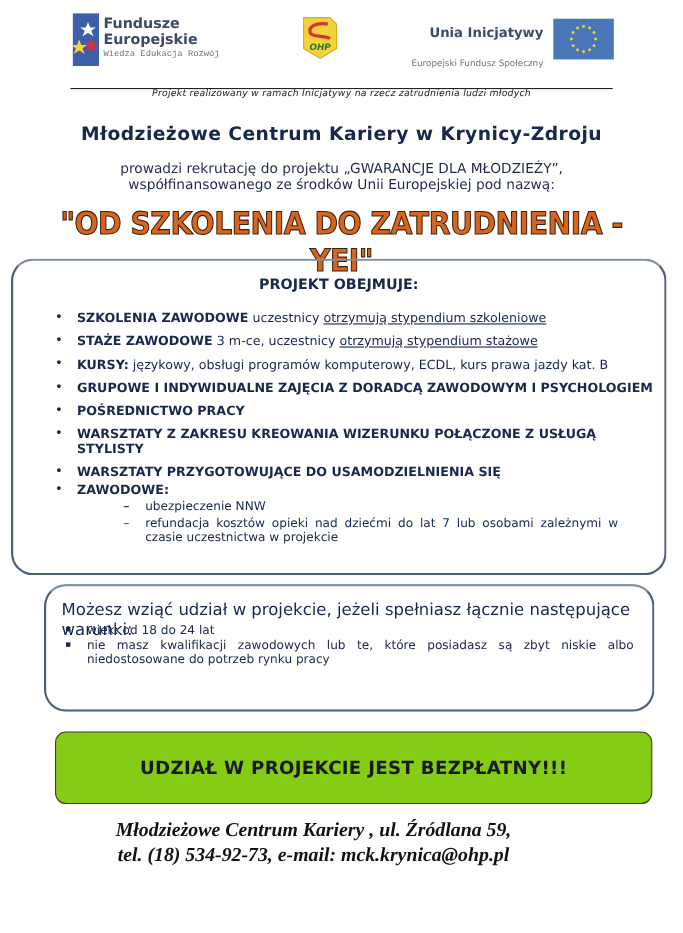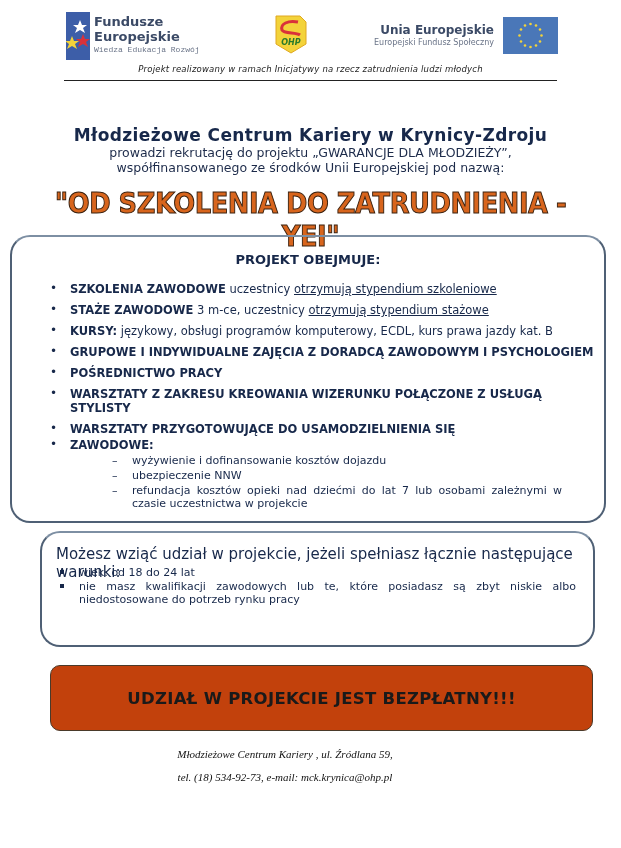--- a/index.html
+++ b/index.html
@@ -8,30 +8,30 @@
       font-family: "DejaVu Sans", sans-serif; color: #1d2b4a;
     }
     .header { position: absolute; left: 0; top: 0; width: 621px; height: 85px; }
     .fe-logo { position: absolute; left: 66px; top: 12px; width: 150px; height: 48px; }
     .fe-text { position: absolute; left: 28px; top: 2px; }
     .fe-t1 { font-size: 13px; color: #3b4a66; line-height: 15px; font-weight: bold; }
     .fe-t2 { font-size: 8px; color: #6a7488; line-height: 10px; margin-top: 1px; font-family: Liberation Mono, monospace; }
     .ohp-logo { position: absolute; left: 270px; top: 14px; width: 42px; height: 40px; }
     .ue-text { position: absolute; right: 127px; top: 23px; text-align: right; }
     .ue-t1 { font-size: 12px; color: #3b4a66; font-weight: bold; }
-    .ue-t2 { font-size: 8px; color: #6a7488; margin-top: 1px; }
+    .ue-t2 { font-size: 8px; color: #6a7488; margin-top: 16px; }
     .eu-flag { position: absolute; left: 503px; top: 17px; width: 55px; height: 37px; background: #4a77b8; }
     .tagline {
-      position: absolute; left: 0; width: 621px; top: 64px; text-align: center;
+      position: absolute; left: 0; width: 621px; top: 80px; text-align: center;
       font-size: 8.5px; font-style: italic; color: #222; letter-spacing: 0.2px;
     }
     .hr { position: absolute; left: 64px; width: 493px; top: 80px; height: 1px; background: #222; }
 
     .org-title {
-      position: absolute; left: 0; width: 621px; top: 125px; text-align: center;
+      position: absolute; left: 0; width: 621px; top: 112px; text-align: center;
       font-size: 17px; font-weight: bold; color: #17284a; letter-spacing: 0.4px;
     }
     .intro { position: absolute; left: 0; width: 621px; top: 145px; text-align: center;
       font-size: 12.5px; line-height: 15px; color: #1d2b4a; }
     .big-title {
       position: absolute; left: 0; width: 621px; top: 187px; text-align: center;
       font-family: "DejaVu Sans", sans-serif; font-size: 28px; font-weight: bold;
       color: #d8651d; letter-spacing: -0.5px; transform: scaleX(0.92);
       -webkit-text-stroke: 1px #3a2210;
     }
@@ -57,28 +57,28 @@
       position: absolute; left: 40px; top: 531px; width: 555px; height: 116px;
       border: 2px solid #4f6075; border-top-color: #7d8fa3; border-radius: 20px; box-sizing: border-box;
     }
     .box2-title { position: absolute; left: 14px; top: 12px; font-size: 15px; font-weight: normal; color: #17284a; }
     .list2 { position: absolute; left: 16px; top: 33px; width: 518px; margin: 0; padding: 0; list-style: none; }
     .list2 li { position: relative; padding-left: 21px; font-size: 11px; line-height: 13.5px; color: #17284a; }
     .list2 li .sq { position: absolute; left: 2px; top: 4px; width: 4px; height: 4px; background: #17284a; }
 
     .free-banner {
       position: absolute; left: 50px; top: 665px; width: 543px; height: 66px;
-      background: #c2410c; border: 1.5px solid #4a3a2a; border-radius: 10px; box-sizing: border-box;
+      background: #84cc16; border: 1.5px solid #4a3a2a; border-radius: 10px; box-sizing: border-box;
       display: flex; align-items: center; justify-content: center;
       font-size: 16.5px; font-weight: bold; color: #1a1a1a; letter-spacing: 0.3px;
     }
     .contact {
       position: absolute; left: 0; width: 570px; top: 743px; text-align: center;
-      font-family: "Liberation Serif", serif; font-style: italic; font-weight: normal;
-      font-size: 11px; line-height: 23px; color: #111;
+      font-family: "Liberation Serif", serif; font-style: italic; font-weight: bold;
+      font-size: 18px; line-height: 23px; color: #111;
     }
   </style>
 </head>
 <body>
 
 <div class="header">
   <div class="fe-logo">
     <svg width="24" height="48" viewBox="0 0 24 48" style="position:absolute;left:0;top:0">
       <rect x="0" y="0" width="24" height="48" fill="#3d5ea8"></rect>
       <polygon points="14,8 16,13 21,13 17,16 19,21 14,18 9,21 11,16 7,13 12,13" fill="#ffffff"></polygon>
@@ -94,21 +94,21 @@
 
   <div class="ohp-logo">
     <svg width="42" height="40" viewBox="0 0 42 40">
       <polygon points="6,2 30,2 36,8 36,30 21,39 6,30" fill="#f3d33a" stroke="#e0a820" stroke-width="1"></polygon>
       <path d="M28,8 C18,6 10,10 12,16 C14,20 26,18 30,21" stroke="#d9323a" stroke-width="3" fill="none"></path>
       <text x="21" y="31" font-size="8" font-weight="bold" font-style="italic" fill="#2a7a2a" text-anchor="middle" font-family="DejaVu Sans, sans-serif">OHP</text>
     </svg>
   </div>
 
   <div class="ue-text">
-    <div class="ue-t1">Unia Europejskie</div>
+    <div class="ue-t1">Unia Inicjatywy</div>
     <div class="ue-t2">Europejski Fundusz Społeczny</div>
   </div>
   <div class="eu-flag">
     <svg width="55" height="37" viewBox="0 0 55 37">
       <g fill="#f3d33a">
         <circle cx="27.5" cy="7" r="1.3"></circle>
           <circle cx="33" cy="8.5" r="1.3"></circle>
           <circle cx="37" cy="12.5" r="1.3"></circle>
         <circle cx="38.5" cy="18.5" r="1.3"></circle>
           <circle cx="37" cy="24.5" r="1.3"></circle>
@@ -138,21 +138,21 @@
   <ul class="list">
     <li style="margin-bottom:7px"><span class="bullet">•</span><b>SZKOLENIA ZAWODOWE</b><span> uczestnicy </span><span class="u">otrzymują stypendium szkoleniowe</span></li>
     <li style="margin-bottom:7px"><span class="bullet">•</span><b>STAŻE ZAWODOWE</b><span> 3 m-ce, uczestnicy </span><span class="u">otrzymują stypendium stażowe</span></li>
     <li style="margin-bottom:7px"><span class="bullet">•</span><b>KURSY:</b><span> językowy, obsługi programów komputerowy, ECDL, kurs prawa jazdy kat. B</span></li>
     <li style="margin-bottom:7px"><span class="bullet">•</span><b>GRUPOWE I INDYWIDUALNE ZAJĘCIA Z DORADCĄ ZAWODOWYM I PSYCHOLOGIEM</b></li>
     <li style="margin-bottom:7px"><span class="bullet">•</span><b>POŚREDNICTWO PRACY</b></li>
     <li style="margin-bottom:7px"><span class="bullet">•</span><b>WARSZTATY Z ZAKRESU KREOWANIA WIZERUNKU POŁĄCZONE Z USŁUGĄ STYLISTY</b></li>
     <li style="margin-bottom:2px"><span class="bullet">•</span><b>WARSZTATY PRZYGOTOWUJĄCE DO USAMODZIELNIENIA SIĘ</b></li>
     <li><span class="bullet">•</span><b>ZAWODOWE:</b>
       <ul class="sub">
-        <li style="position:relative"><span class="dash">–</span><span>wyżywienie i dofinansowanie kosztów dojazdu</span></li>
+        <li style="position:relative"><span class="dash">–</span></li>
         <li style="position:relative"><span class="dash">–</span><span>ubezpieczenie NNW</span></li>
         <li style="position:relative;width:430px" class="justify"><span class="dash">–</span><span>refundacja kosztów opieki nad dziećmi do lat 7 lub osobami zależnymi w czasie uczestnictwa w projekcie</span></li>
       </ul>
     </li>
   </ul>
 </div>
 
 <div class="box2">
   <div class="box2-title">Możesz wziąć udział w projekcie, jeżeli spełniasz łącznie następujące warunki:</div>
   <ul class="list2">

